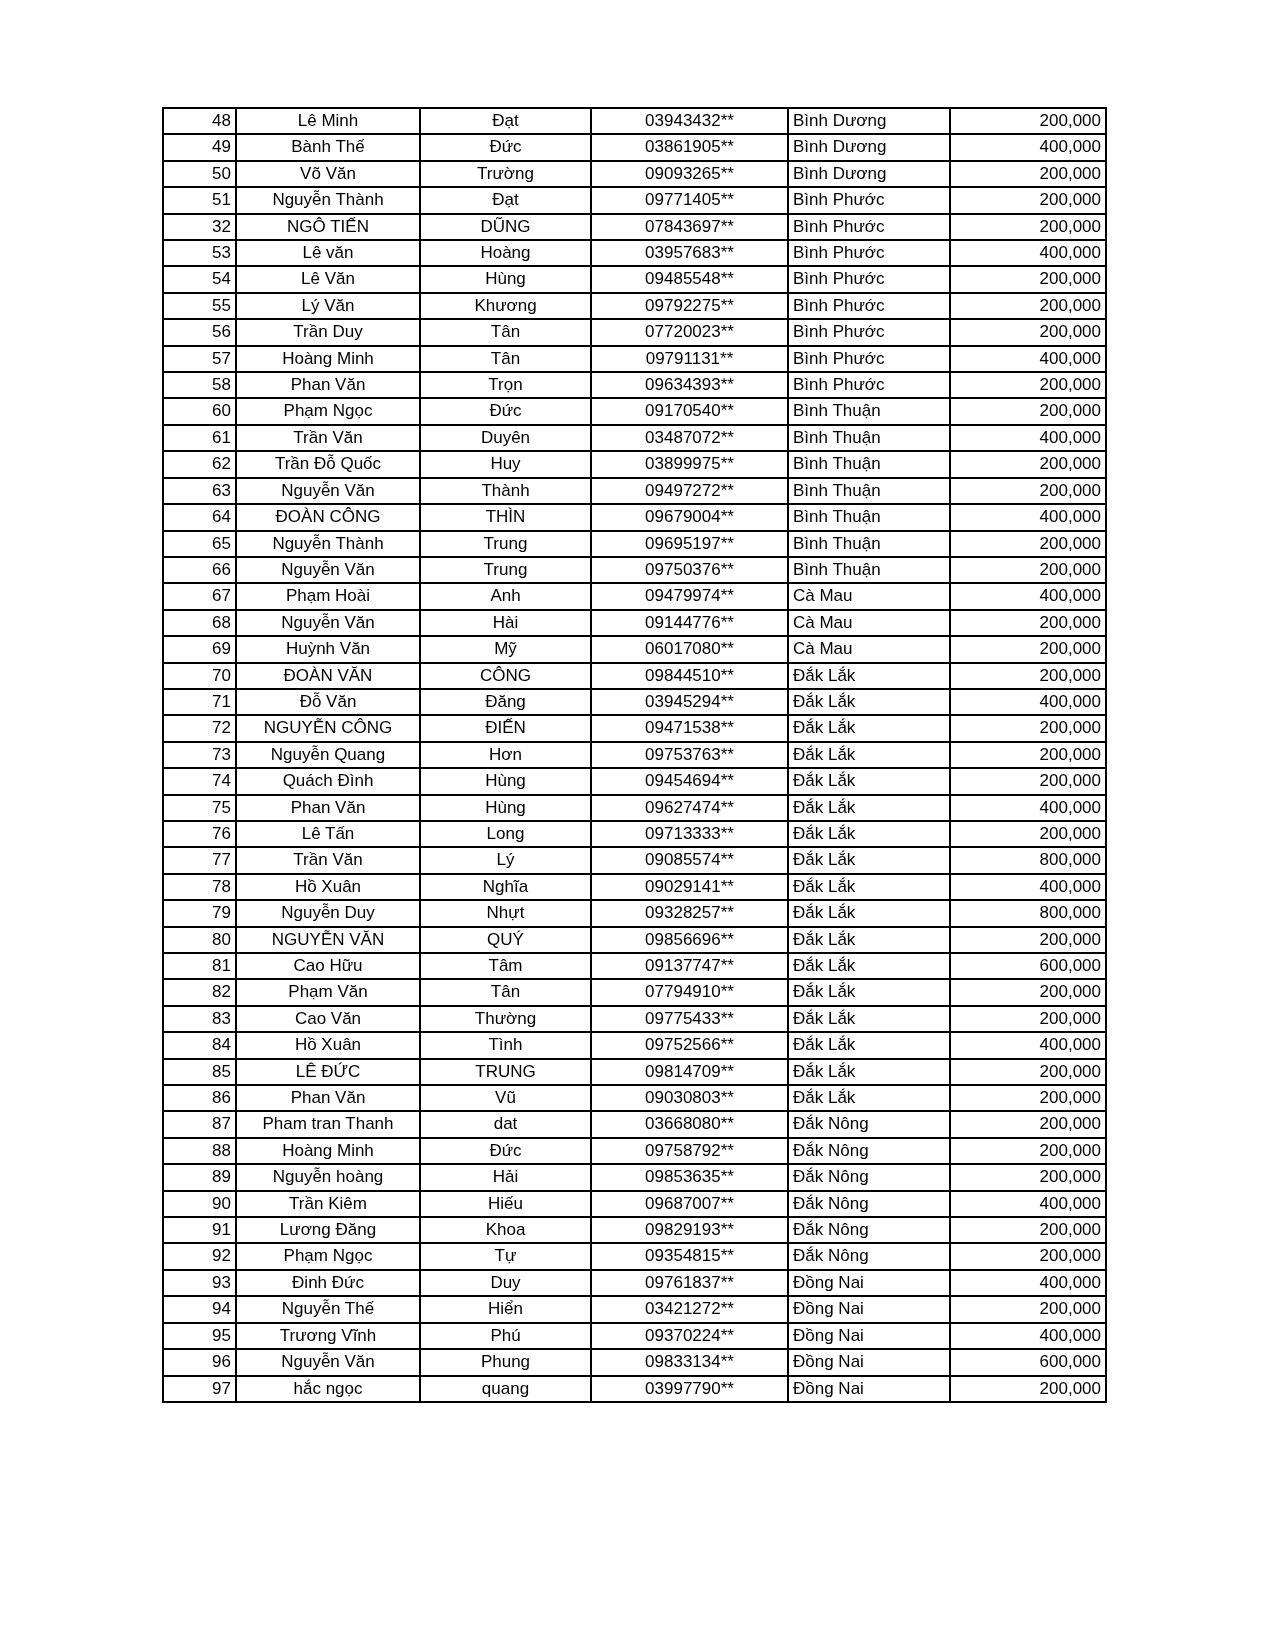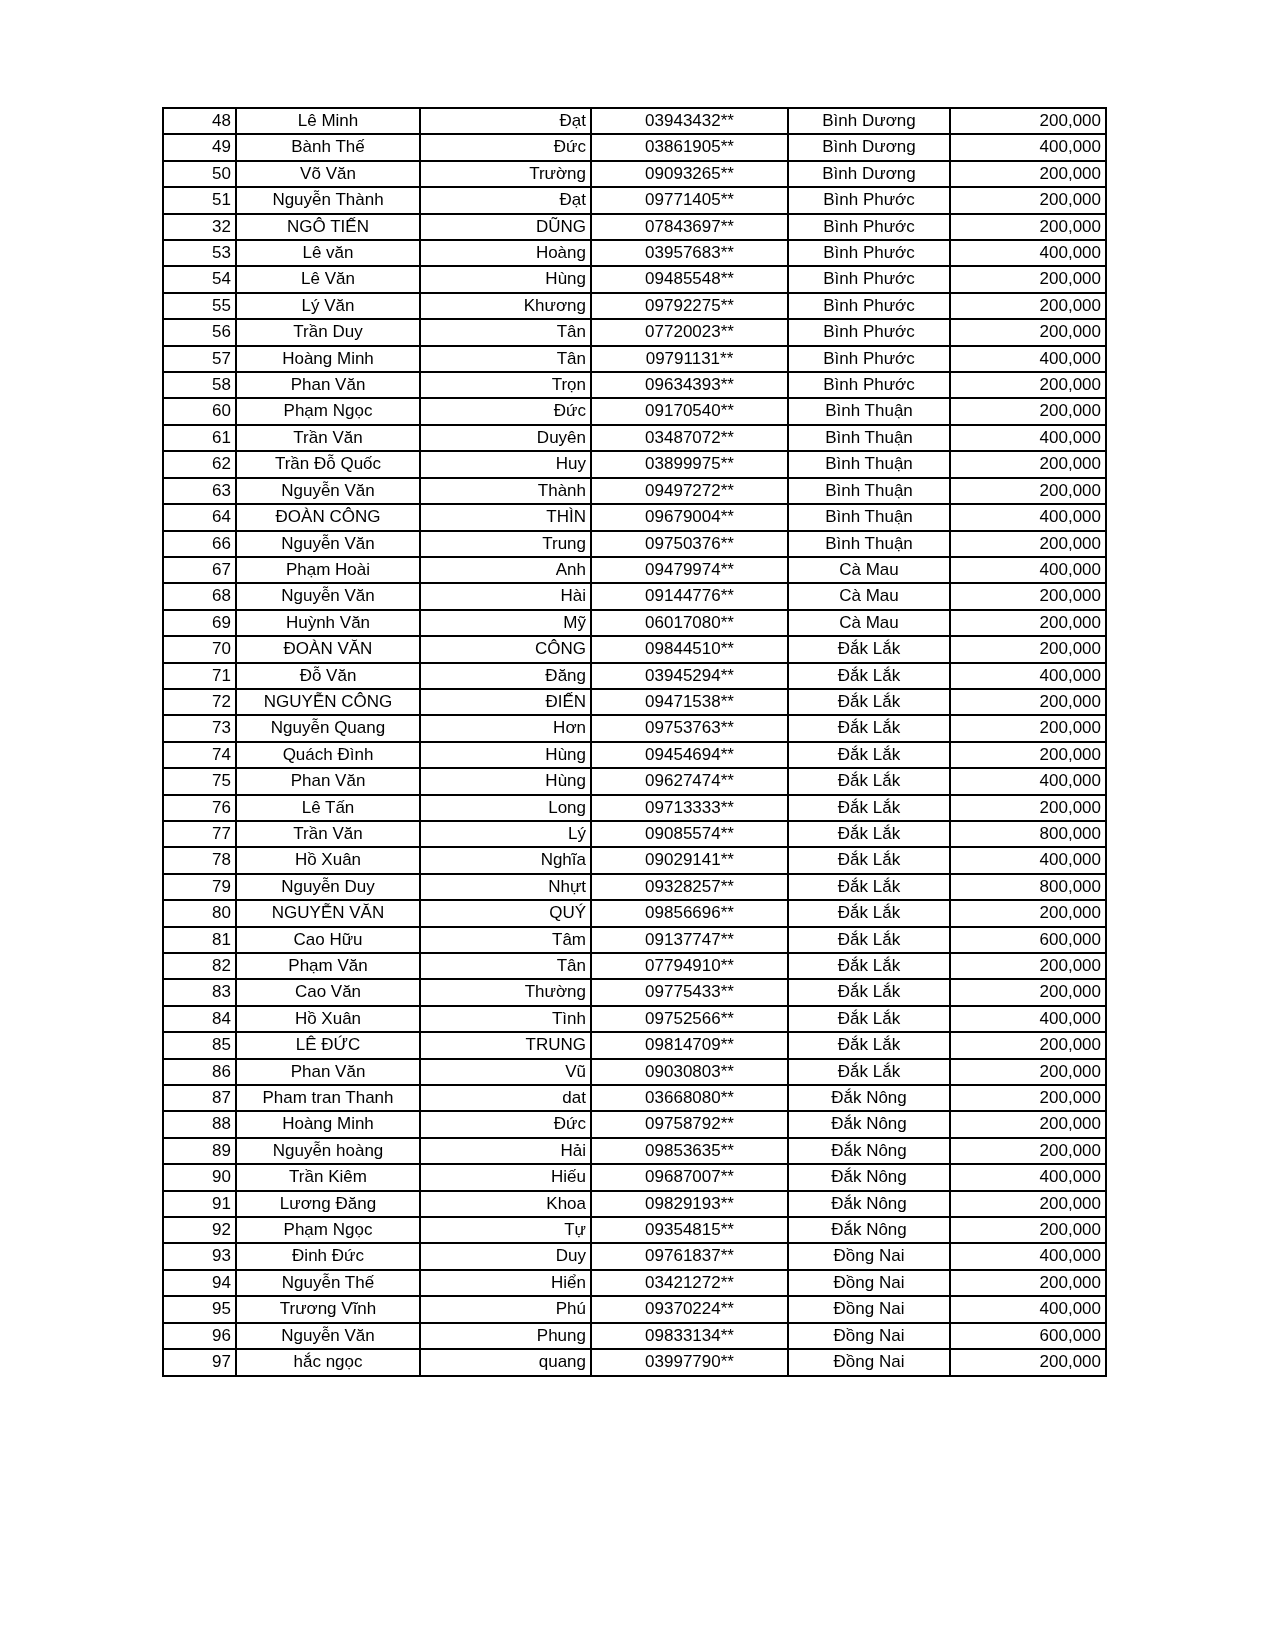--- a/index.html
+++ b/index.html
@@ -27,23 +27,23 @@
     border: 2px solid #000000;
     height: 24.4px;
     line-height: 24.4px;
     padding: 0 4px;
     white-space: nowrap;
     overflow: hidden;
     vertical-align: middle;
   }
   td.col-stt      { width: 63px;  text-align: right;  padding-right: 7px; }
   td.col-ho       { width: 174px; text-align: center; }
-  td.col-ten      { width: 161px; text-align: right; }
+  td.col-ten      { width: 161px; text-align: center; }
   td.col-phone    { width: 187px; text-align: center; border-radius: 10px; }
-  td.col-province { width: 152px; text-align: center; }
+  td.col-province { width: 152px; text-align: left; }
   td.col-amount   { width: 146px; text-align: right;  padding-right: 10px; }
 </style>
 </head>
 <body>
 
 <div class="sheet">
   <table class="data-table">
     <tbody>
         <tr>
           <td class="col-stt">48</td>
@@ -167,20 +167,28 @@
         </tr>
         <tr>
           <td class="col-stt">64</td>
           <td class="col-ho">ĐOÀN CÔNG</td>
           <td class="col-ten">THÌN</td>
           <td class="col-phone">09679004**</td>
           <td class="col-province">Bình Thuận</td>
           <td class="col-amount">400,000</td>
         </tr>
         <tr>
+          <td class="col-stt">65</td>
+          <td class="col-ho">Nguyễn Thành</td>
+          <td class="col-ten">Trung</td>
+          <td class="col-phone">09695197**</td>
+          <td class="col-province">Bình Thuận</td>
+          <td class="col-amount">200,000</td>
+        </tr>
+        <tr>
           <td class="col-stt">66</td>
           <td class="col-ho">Nguyễn Văn</td>
           <td class="col-ten">Trung</td>
           <td class="col-phone">09750376**</td>
           <td class="col-province">Bình Thuận</td>
           <td class="col-amount">200,000</td>
         </tr>
         <tr>
           <td class="col-stt">67</td>
           <td class="col-ho">Phạm Hoài</td>

